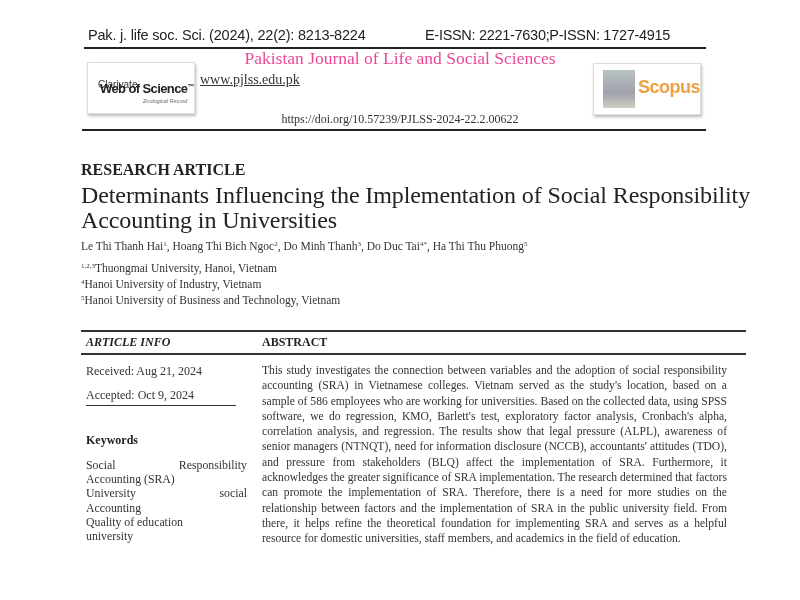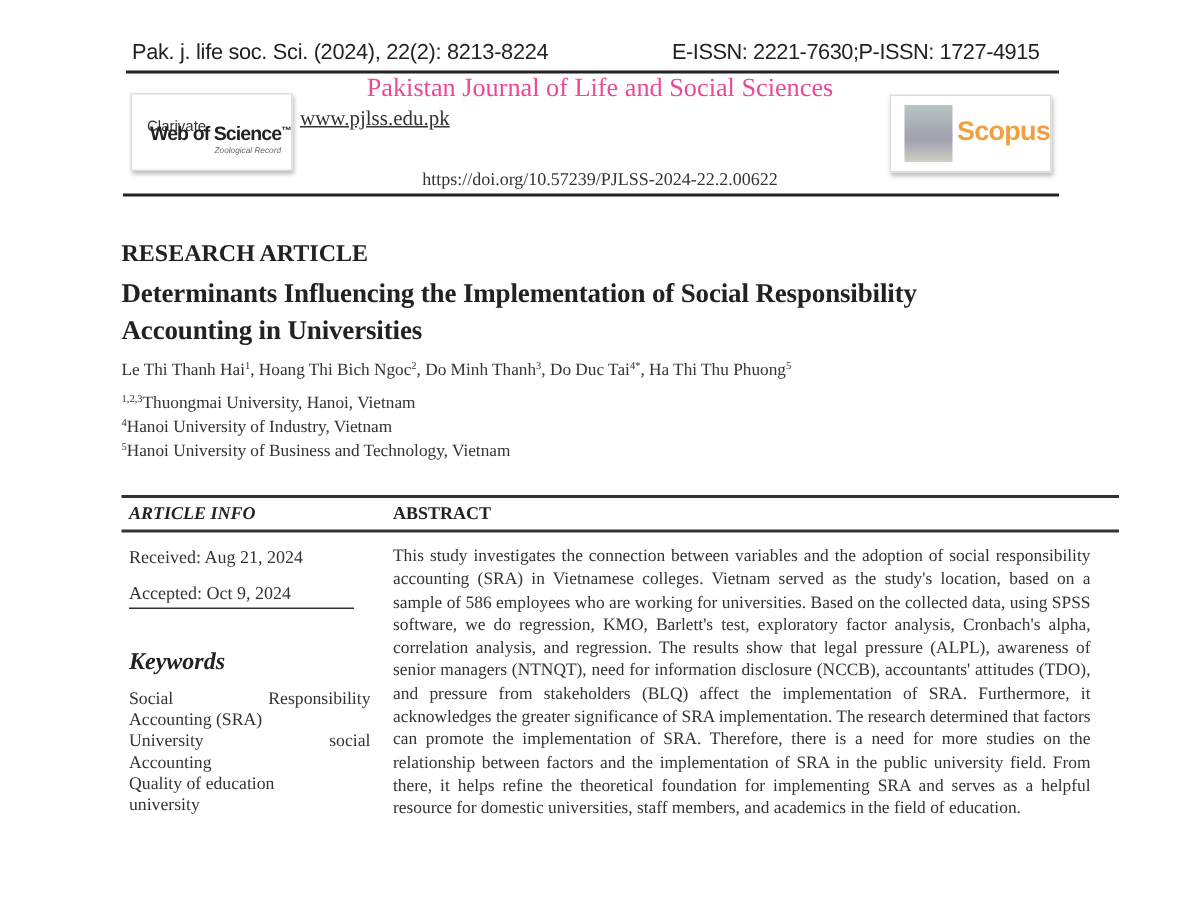--- a/index.html
+++ b/index.html
@@ -1,44 +1,44 @@
 <!DOCTYPE html>
 <html><head>
 <meta charset="utf-8">
 <style>
   html, body { margin:0; padding:0; background:#fff; }
   body { width:800px; height:600px; position:relative; overflow:hidden;
          font-family:"Liberation Serif","DejaVu Serif",serif; color:#2a2a2a; }
   .abs { position:absolute; }
   .citation { left:88px; top:27px; font-size:14.5px; font-family:"Liberation Sans Narrow","Liberation Sans",sans-serif; letter-spacing:-0.2px; color:#222; }
-  .issn { left:425px; top:27px; font-size:14.5px; font-family:"Liberation Sans",sans-serif; letter-spacing:-0.3px; color:#222;margin-left:23px; }
+  .issn { left:425px; top:27px; font-size:14.5px; font-family:"Liberation Sans",sans-serif; letter-spacing:-0.3px; color:#222; }
   .rule-top { left:84px; top:47px; width:622px; height:2px; background:#222; }
   .wos { left:87px; top:62px; width:106px; height:50px; border:1px solid #ddd; box-shadow:1px 2px 3px #bbb; background:#fff; }
   .wos .cl { position:absolute; left:10px; top:16px; font-size:10px; font-family:"Liberation Sans",sans-serif; color:#333; }
   .wos .ws { position:absolute; left:12px; top:18px; font-size:13px; font-weight:bold; font-family:"Liberation Sans",sans-serif; color:#222; letter-spacing:-0.6px; }
   .wos .zr { position:absolute; left:55px; top:35px; font-size:5.5px; font-family:"Liberation Sans",sans-serif; color:#666; font-style:italic; }
   .journal { left:200px; top:48px; width:400px; text-align:center; font-size:17.5px; font-weight:normal; color:#ec4899; }
   .url { left:200px; top:72px; width:400px; text-align:left; font-size:14px; color:#333; text-decoration:underline; }
   .doi { left:200px; top:112px; width:400px; text-align:center; font-size:12px; color:#333; }
   .scopus { left:593px; top:63px; width:106px; height:50px; border:1px solid #ddd; box-shadow:1px 2px 3px #bbb; background:#fff; }
   .scopus .img { position:absolute; left:9px; top:6px; width:32px; height:38px; background:linear-gradient(180deg,#9aa 0%,#778 60%,#bba 100%); opacity:0.7; }
   .scopus .txt { position:absolute; left:44px; top:13px; font-size:18px; font-weight:bold; color:#f0a040; font-family:"Liberation Sans",sans-serif; letter-spacing:-0.5px; }
   .rule-doi { left:82px; top:129px; width:624px; height:1.5px; background:#222; }
   .ra { left:81px; top:161px; font-size:16px; font-weight:bold; color:#222; }
-  .title { left:81px; top:183px; width:670px; font-size:18px; font-weight:bold; line-height:25px; color:#222; letter-spacing:-0.1px; }
+  .title { left:81px; top:183px; width:670px; font-size:24px; font-weight:normal; line-height:25px; color:#222; letter-spacing:-0.1px; }
   .authors { left:81px; top:240px; font-size:11.5px; color:#333; }
   .aff { left:81px; font-size:11.5px; color:#333; }
   sup { font-size:7px; vertical-align:4px; }
   .rule-ai1 { left:81px; top:330px; width:665px; height:2px; background:#333; }
   .ai-head { left:86px; top:335px; font-size:12px; font-weight:bold; font-style:italic; color:#222; }
   .abs-head { left:262px; top:335px; font-size:12px; font-weight:bold; color:#222; }
   .rule-ai2 { left:81px; top:353px; width:665px; height:1.5px; background:#333; }
   .meta { left:86px; font-size:12px; color:#333; }
   .rule-acc { left:86px; top:405px; width:150px; height:1px; background:#333; }
-  .kw-head { left:86px; top:433px; font-size:16px; font-weight:bold; font-style:italic; color:#222; }
+  .kw-head { left:86px; top:433px; font-size:12px; font-weight:bold; color:#222; }
   .kw { left:86px; top:458px; width:161px; font-size:11.8px; line-height:14.2px; color:#333; text-align:justify; }
   .kw div { text-align-last:justify; }
   .kw div.nl { text-align-last:left; }
   .abstract { left:262px; top:363px; width:465px; font-size:11.6px; line-height:15.3px; color:#333; text-align:justify; }
 </style>
 </head>
 <body>
 
 <div class="abs citation">Pak. j. life soc. Sci. (2024), 22(2): 8213-8224</div>
 <div class="abs issn">E-ISSN: 2221-7630;P-ISSN: 1727-4915</div>

